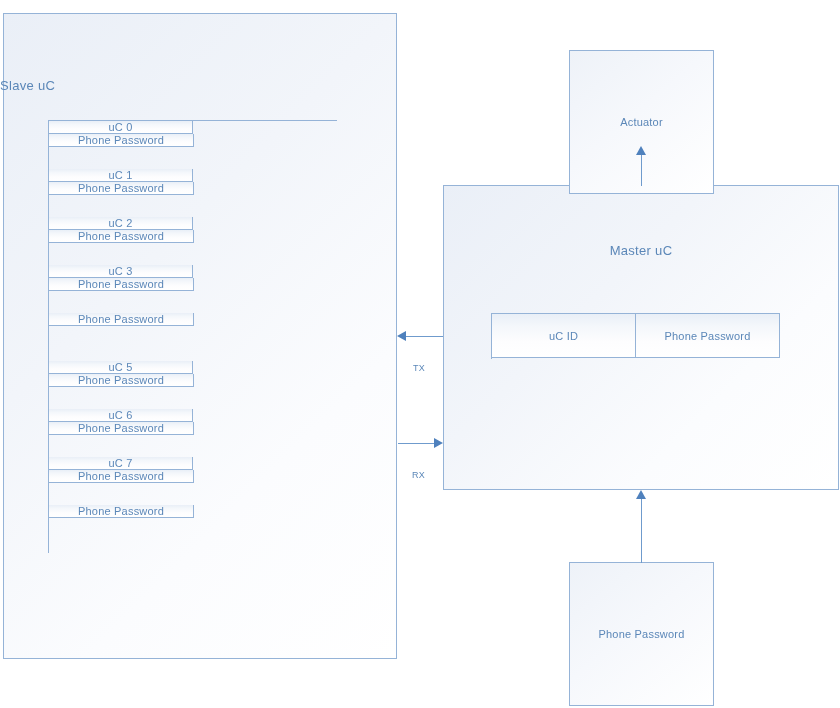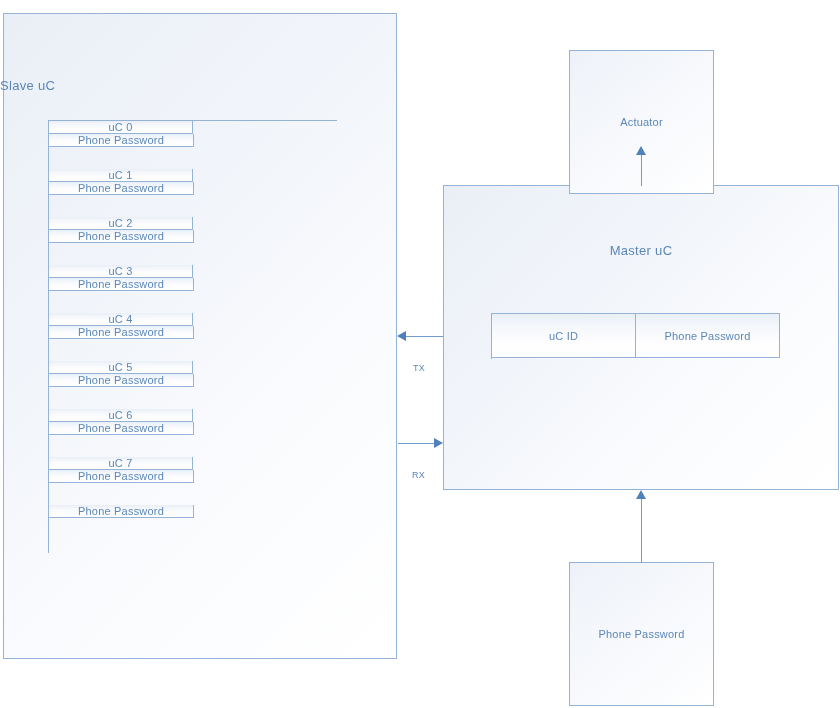--- a/index.html
+++ b/index.html
@@ -212,21 +212,20 @@
   </div>
   <div class="trow">
     <div class="tcell id cell-fill">uC 2</div>
     <div class="tcell pw cell-fill">Phone Password</div>
   </div>
   <div class="trow">
     <div class="tcell id cell-fill">uC 3</div>
     <div class="tcell pw cell-fill">Phone Password</div>
   </div>
   <div class="trow">
-    <div class="tcell id cell-fill">uC 4</div>
     <div class="tcell pw cell-fill">Phone Password</div>
   </div>
   <div class="trow">
     <div class="tcell id cell-fill">uC 5</div>
     <div class="tcell pw cell-fill">Phone Password</div>
   </div>
   <div class="trow">
     <div class="tcell id cell-fill">uC 6</div>
     <div class="tcell pw cell-fill">Phone Password</div>
   </div>

